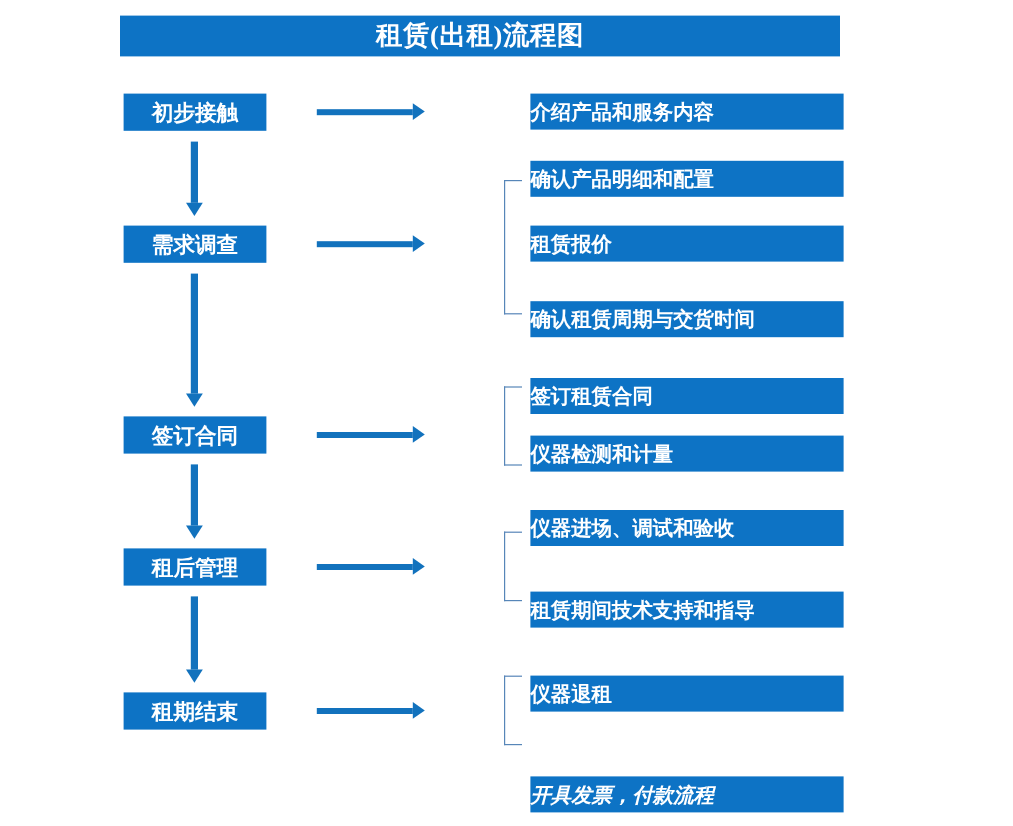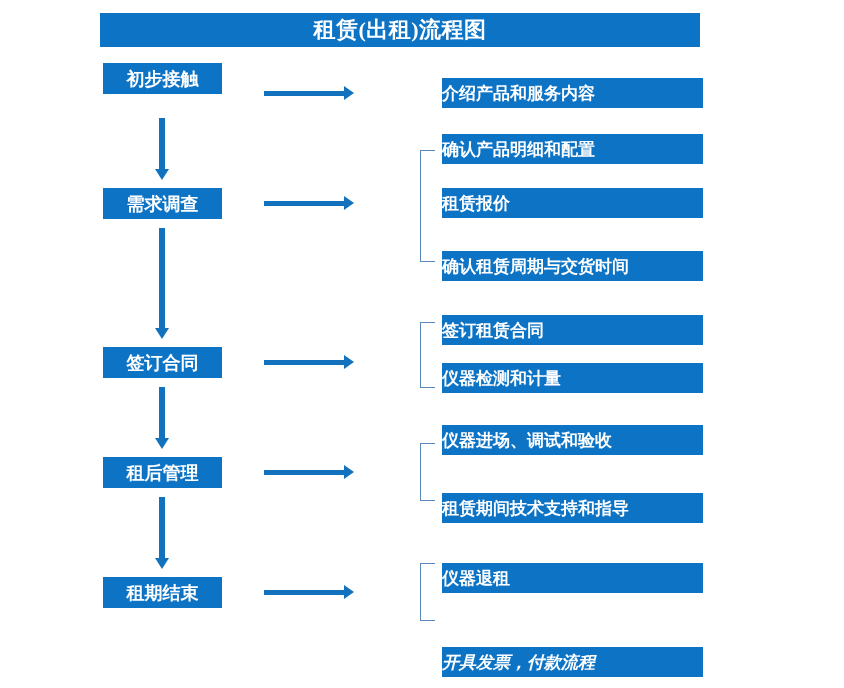--- a/index.html
+++ b/index.html
@@ -120,21 +120,21 @@
     box-sizing: border-box;
   }
 </style>
 </head>
 <body>
 
 <div id="canvas">
 
   <div class="title-bar">租赁(出租)流程图</div>
 
-  <div class="box stage-box" style="top:63px;">初步接触</div>
+  <div class="box stage-box" style="top:78px;">初步接触</div>
 
   <div class="box stage-box" style="top:188px;text-align:center;">需求调查</div>
 
   <div class="box stage-box" style="top:347px;">签订合同</div>
 
   <div class="box stage-box" style="top:457px;">租后管理</div>
 
   <div class="box stage-box" style="top:577px;">租期结束</div>
 
   <div class="arrow-v" style="left:155px; top:118px; height:62px;">

